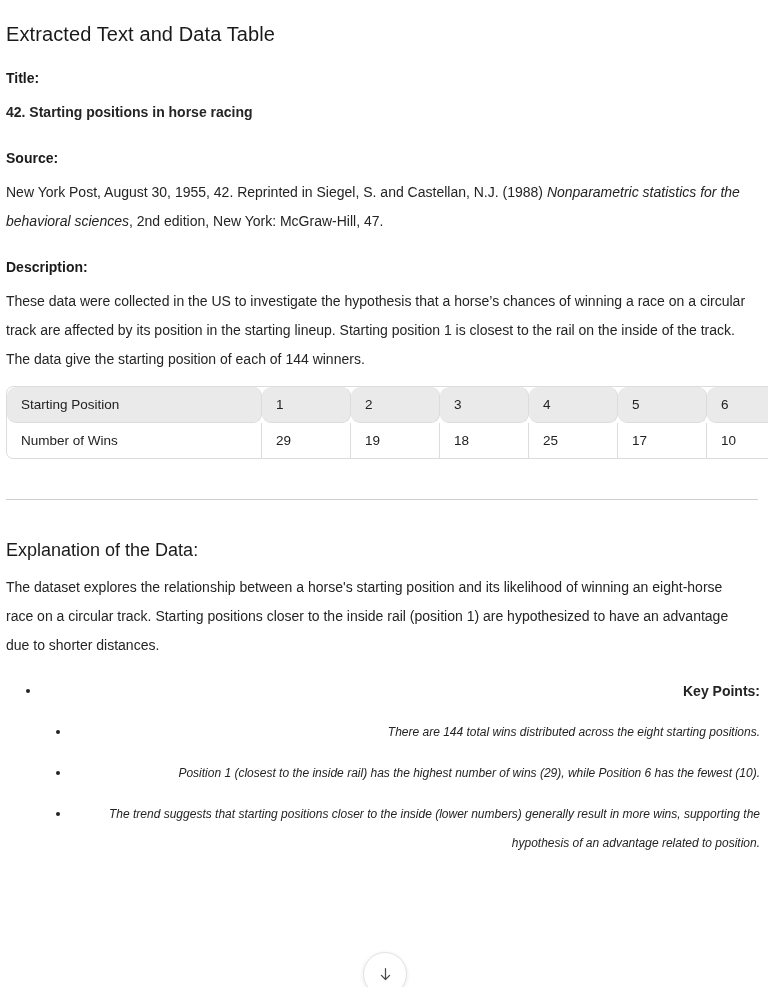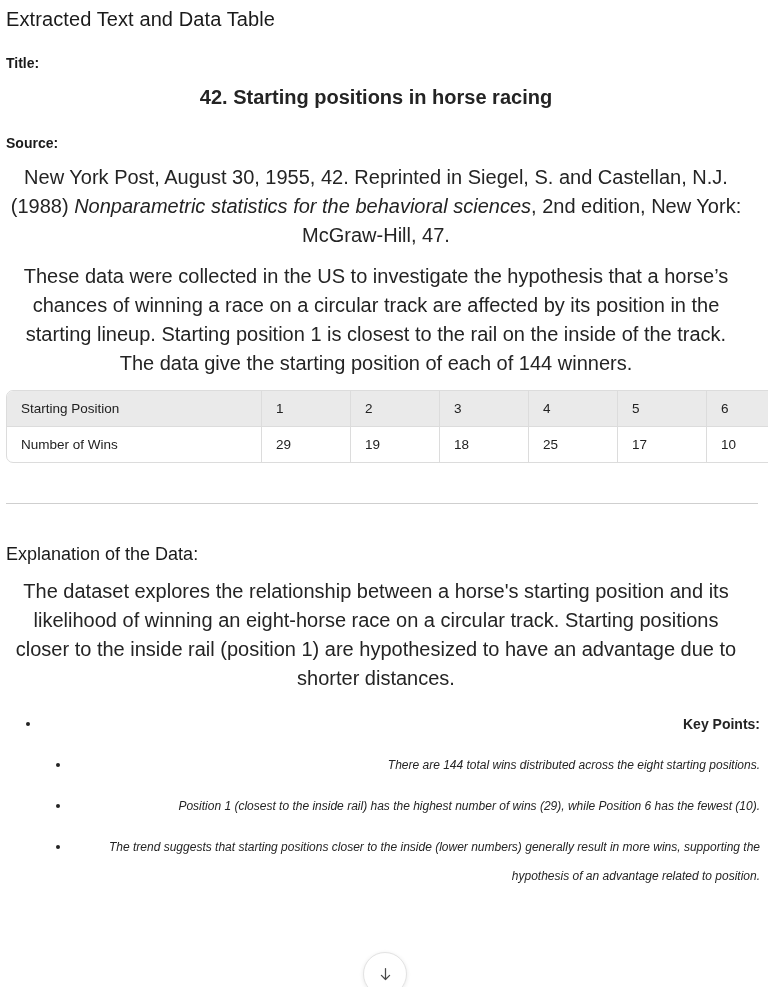--- a/index.html
+++ b/index.html
@@ -22,38 +22,37 @@
     padding: 0 8px 0 6px;
     box-sizing: border-box;
     width: 768px;
   }
 
   
   .doc-title {
     font-size: 20px;
     font-weight: 500;
     line-height: 1.3;
-    margin: 6px 0 0 0;
+    margin: 21px 0 0 0;
     letter-spacing: 0.1px;
     color: #1a1a1a;
   }
 
   .section-label {
     font-size: 14px;
     font-weight: 700;
     margin: 23px 0 0 0;
     color: #1a1a1a;
   }
 
   .body-text {
-    font-size: 20px;
+    font-size: 14px;
     line-height: 29px;
     margin: 12px 14px 0 0;
     color: #242424;
-    text-align: center;
   }
   .body-text.bold {
     font-weight: 700;
   }
   .body-text em {
     font-style: italic;
   }
 
   .explain-heading {
     font-size: 18px;
@@ -97,20 +96,21 @@
     box-sizing: content-box;
     white-space: nowrap;
   }
   table.data-table th:last-child,
   table.data-table td:last-child {
     border-right: 0;
   }
   table.data-table thead th {
     background: #eaeaea;
     border-bottom: 1px solid #dcdcdc;
+    border-radius: 9px;
   }
   table.data-table thead th:first-child {
     font-weight: 400;
   }
   .col-label { width: 226px; }
   .col-num { width: 60px; }
 
   
   ul.lvl1 {
     margin: 17px 0 0 0;
@@ -200,20 +200,21 @@
 <div class="page">
 
   <h1 class="doc-title">Extracted Text and Data Table</h1>
 
   <div class="section-label">Title:</div>
   <p class="body-text bold">42. Starting positions in horse racing</p>
 
   <div class="section-label">Source:</div>
   <p class="body-text"><span>New York Post, August 30, 1955, 42. Reprinted in Siegel, S. and Castellan, N.J. (1988) </span><em>Nonparametric statistics for the behavioral sciences</em><span>, 2nd edition, New York: McGraw-Hill, 47.</span></p>
 
+  <div class="section-label">Description:</div>
   <p class="body-text">These data were collected in the US to investigate the hypothesis that a horse’s chances of winning a race on a circular track are affected by its position in the starting lineup. Starting position 1 is closest to the rail on the inside of the track. The data give the starting position of each of 144 winners.</p>
 
   <div class="table-wrap">
     <table class="data-table">
       <thead>
         <tr>
           <th class="col-label">Starting Position</th>
           <th class="col-num">1</th>
           <th class="col-num">2</th>
           <th class="col-num">3</th>

